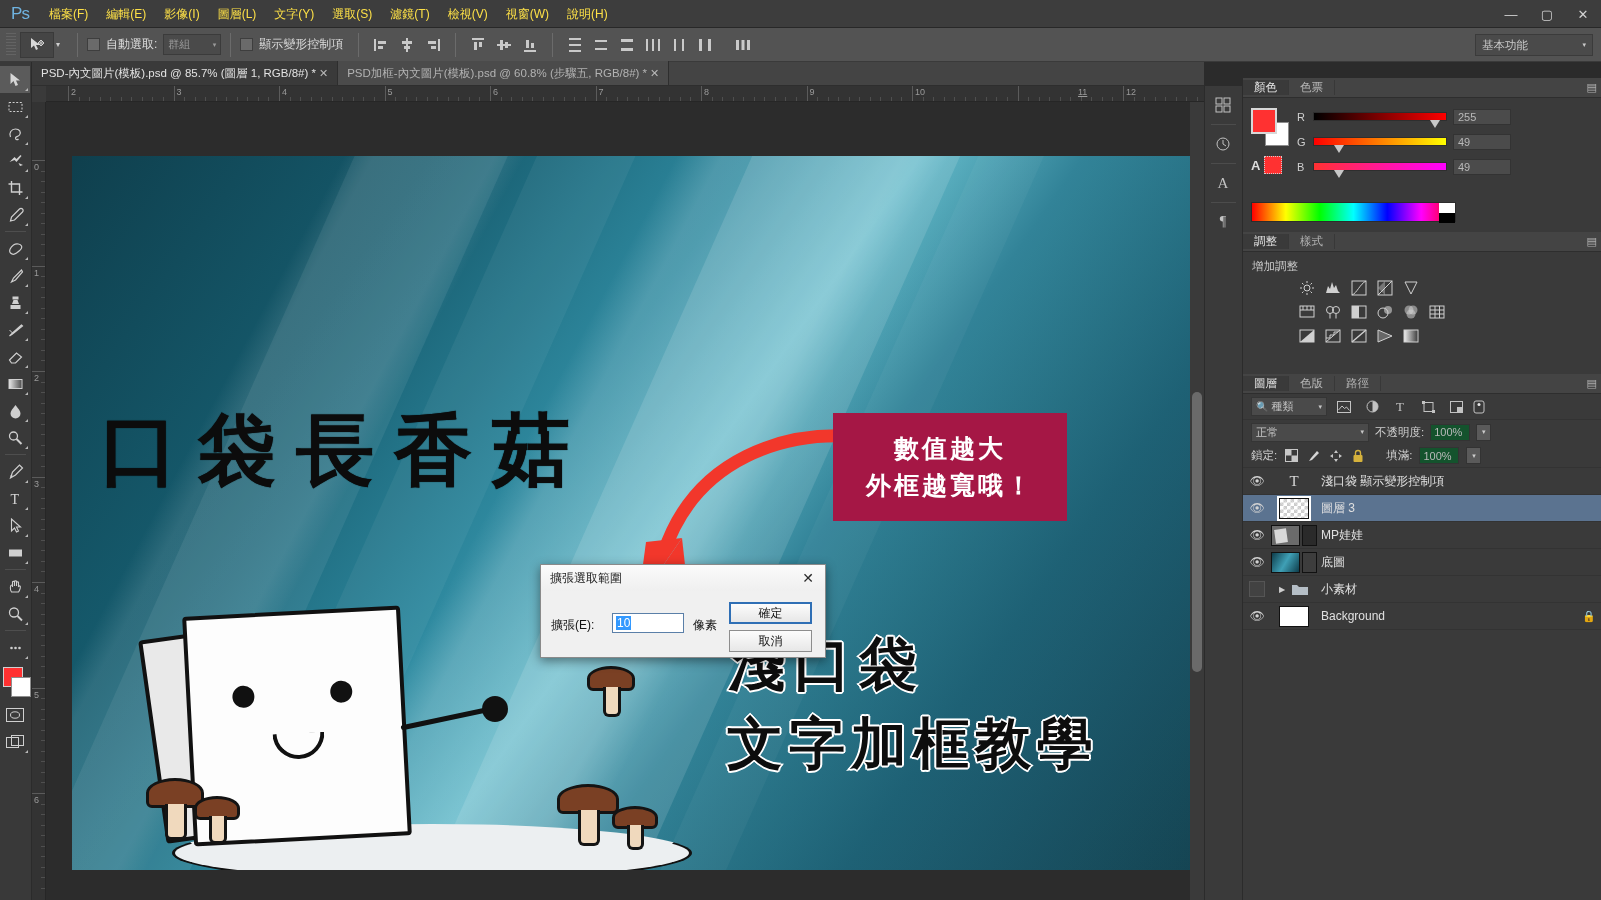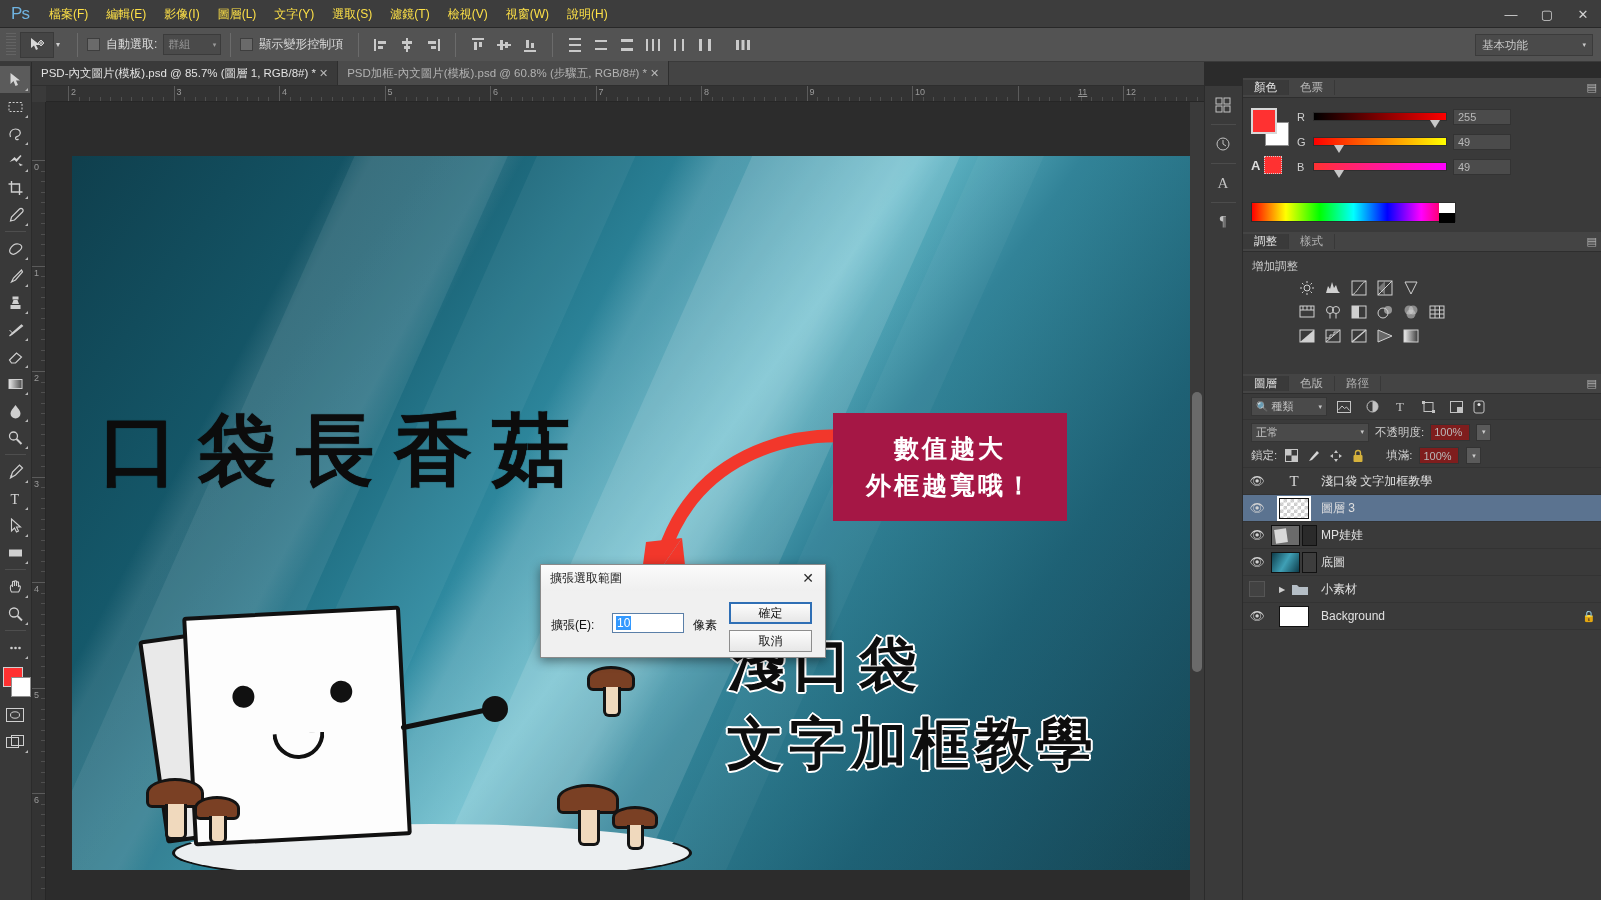--- a/index.html
+++ b/index.html
@@ -307,21 +307,21 @@
   .lp-toggle { width:14px; height:19px; display:flex; align-items:center; color:#c3c3c3; }
   .lp-blend {
     height:24px; display:flex; align-items:center; gap:6px; padding:0 8px;
   }
   .lp-mode {
     width:118px; height:19px; background:#4a4a4a; border:1px solid #353535;
     display:flex; align-items:center; justify-content:space-between; padding:0 4px;
     font-size:11px; color:#c6c6c6;
   }
   .lp-num {
-    width:40px; height:17px; background:#7f1d1d; border:1px solid #333;
+    width:40px; height:17px; background:#14532d; border:1px solid #333;
     font-size:11px; color:#b9b9b9; display:flex; align-items:center; padding-left:3px;
   }
   .lp-stepper { width:15px; height:17px; background:#5a5a5a; border:1px solid #333;
     display:flex; align-items:center; justify-content:center; font-size:7px; color:#ccc; }
   .lp-lock { height:24px; display:flex; align-items:center; gap:7px; padding:0 8px;
              border-bottom:1px solid #333; }
   .lp-lockic { width:15px; height:16px; display:flex; align-items:center; justify-content:center; color:#c7c7c7; }
 
   .layer-row {
     height:27px; display:flex; align-items:center; gap:0;
@@ -1246,21 +1246,21 @@
         <div class="lp-stepper">▾</div>
       </div>
       <div id="layer-list">
           <div class="layer-row">
             <div class="eye-cell">
               <span class="eye">👁</span>
             </div>
             <div class="thumb-cell">
               <div class="ttype">T</div>
             </div>
-            <div class="layer-name">淺口袋 文字加框教學</div>
+            <div class="layer-name">淺口袋 顯示變形控制項</div>
             <div class="lock-ic"></div>
           </div>
           <div class="layer-row selected">
             <div class="eye-cell">
               <span class="eye">👁</span>
             </div>
             <div class="thumb-cell">
               <div class="lthumb checker selected-outline"></div>
             </div>
             <div class="layer-name">圖層 3</div>

